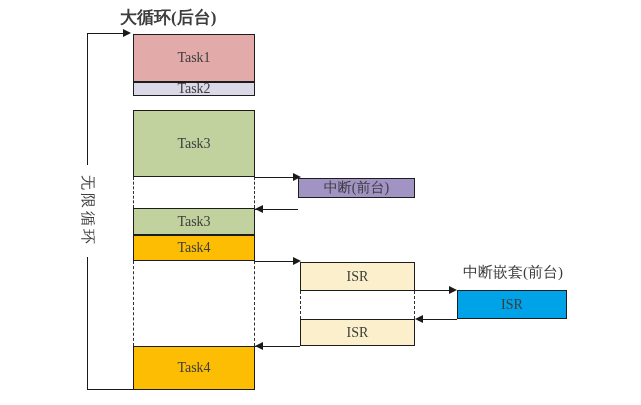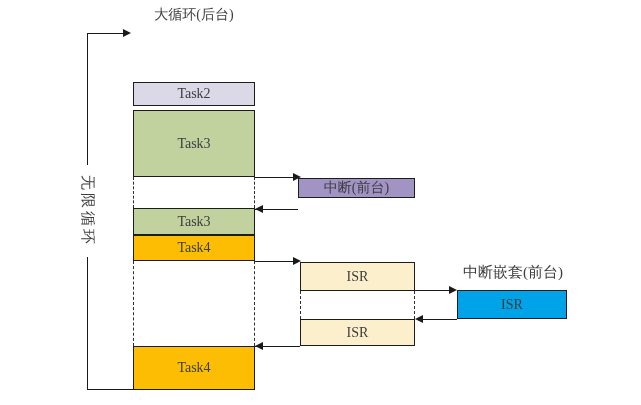--- a/index.html
+++ b/index.html
@@ -2,22 +2,22 @@
 <html style="--task1: #e2aba9; --task2: #dbd8e8; --task3: #c2d29f; --task4: #fcbd02; --interrupt: #a193c4; --isr: #fcf0cc; --nested-isr: #00a2e8; --line: #1a1a1a; --text: #3d3d3d;"><head>
 <meta charset="utf-8">
 <style>
   html,body{margin:0;padding:0;background:#fff;}
   .stage{
     position:relative;width:641px;height:405px;background:#ffffff;overflow:hidden;
     font-family:"Liberation Serif","DejaVu Serif",serif;
     color:var(--text,#3d3d3d);
   }
   .title{
-    position:absolute;left:120px;top:6px;width:148px;text-align:center;
-    font-size:14px;white-space:nowrap;
+    position:absolute;left:120px;top:6px;width:148px;text-align:left;
+    font-size:17px;white-space:nowrap;font-weight:bold;
   }
   .nested-title{
     position:absolute;left:443px;top:263px;width:140px;text-align:center;
     font-size:15px;white-space:nowrap;
   }
   .block{
     position:absolute;box-sizing:border-box;border:1px solid #1c1c1c;
     display:flex;align-items:center;justify-content:center;
     font-size:14px;z-index:3;
   }
@@ -48,21 +48,24 @@
 <div class="stage">
 
   <div class="title">大循环(后台)</div>
 
   <div class="vline" style="left:87px;top:33px;height:357px"></div>
   <div class="hline" style="left:87px;top:33px;width:37px"></div>
   <div class="arr-r" style="left:123px;top:29px"></div>
   <div class="hline" style="left:87px;top:389px;width:46px"></div>
   <div class="loop-label">无限循环</div>
 
-  <div class="block" style="left:133px;top:82px;width:122px;height:24px;background:var(--task2)">
+  <div class="block" style="left:133px;top:34px;width:122px;height:48px;background:var(--task1)">
+    <span>Task1</span>
+  </div>
+  <div class="block" style="left:133px;top:82px;width:122px;height:14px;background:var(--task2)">
     <span>Task2</span>
   </div>
   <div class="block" style="left:133px;top:110px;width:122px;height:67px;background:var(--task3)">
     <span>Task3</span>
   </div>
   <div class="gap" style="left:133px;top:177px;width:122px;height:31px"></div>
   <div class="block" style="left:133px;top:208px;width:122px;height:27px;background:var(--task3)">
     <span>Task3</span>
   </div>
   <div class="block" style="left:133px;top:235px;width:122px;height:26px;background:var(--task4)">

